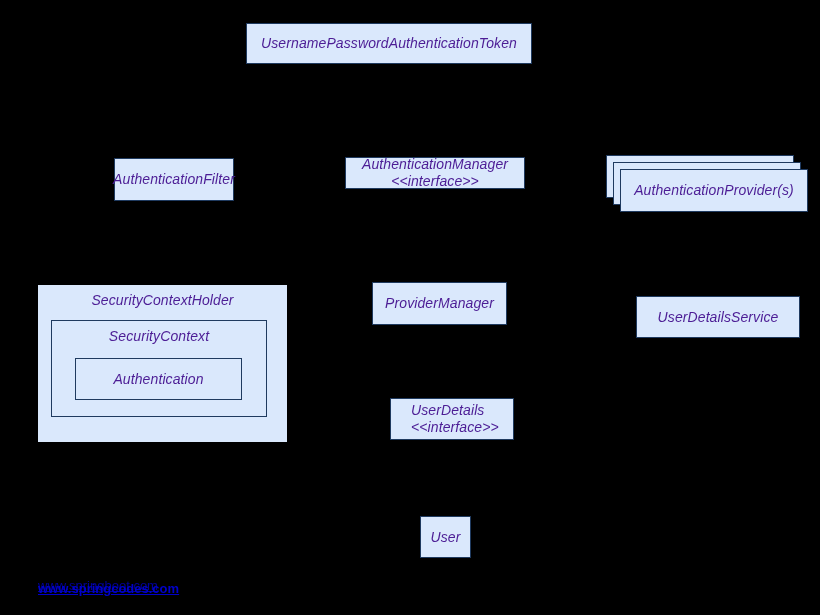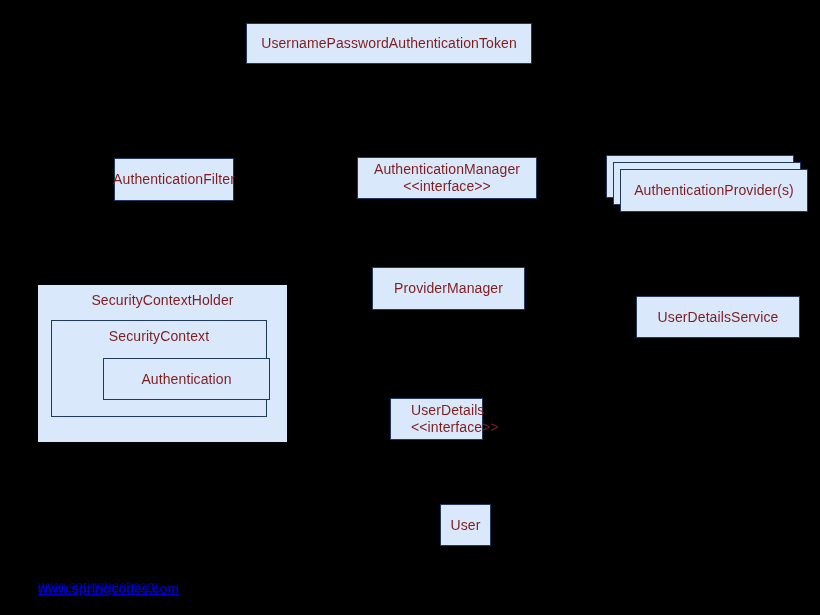--- a/index.html
+++ b/index.html
@@ -21,29 +21,30 @@
     top: 0;
     width: 820px;
     height: 615px;
     background: #000000;
   }
   .node {
     position: absolute;
     box-sizing: border-box;
     background: #dae8fc;
     border: 1px solid #1f3a5f;
-    color: #7f1d1d;
+    color: #4c1d95;
     font-size: 14px;
     line-height: 17px;
     display: flex;
     align-items: center;
     justify-content: center;
     text-align: center;
     white-space: pre-line;
     letter-spacing: 0.1px;
+    font-style: italic;
   }
   .node.noborder {
     border: none;
   }
   .node.topalign {
     align-items: flex-start;
     padding-top: 7px;
   }
   .node.leftalign {
     justify-content: flex-start;
@@ -72,38 +73,38 @@
 </style>
 </head>
 <body>
 
 <div id="canvas">
 
   <div class="node" style="left:246px; top:23px; width:286px; height:41px;">UsernamePasswordAuthenticationToken</div>
 
   <div class="node" style="left:114px; top:158px; width:120px; height:43px;">AuthenticationFilter</div>
 
-  <div class="node" style="left:357px; top:157px; width:180px; height:42px;">AuthenticationManager
+  <div class="node" style="left:345px; top:157px; width:180px; height:32px;">AuthenticationManager
 &lt;&lt;interface&gt;&gt;</div>
 
   <div class="stack-layer" style="left:606px; top:155px; width:188px; height:43px;"></div>
   <div class="stack-layer" style="left:613px; top:162px; width:188px; height:43px;"></div>
   <div class="node" style="left:620px; top:169px; width:188px; height:43px;">AuthenticationProvider(s)</div>
 
   <div class="node noborder topalign" style="left:38px; top:285px; width:249px; height:157px; font-size:14px;">SecurityContextHolder</div>
 
   <div class="node topalign" style="left:51px; top:320px; width:216px; height:97px;">SecurityContext</div>
 
-  <div class="node" style="left:75px; top:358px; width:167px; height:42px;margin-left:28px;">Authentication</div>
+  <div class="node" style="left:75px; top:358px; width:167px; height:42px;">Authentication</div>
 
-  <div class="node" style="left:372px; top:267px; width:153px; height:43px;">ProviderManager</div>
+  <div class="node" style="left:372px; top:282px; width:135px; height:43px;">ProviderManager</div>
 
   <div class="node" style="left:636px; top:296px; width:164px; height:42px;">UserDetailsService</div>
 
-  <div class="node leftalign" style="left:390px; top:398px; width:93px; height:42px;padding-left:20px;">UserDetails
+  <div class="node leftalign" style="left:390px; top:398px; width:124px; height:42px;padding-left:20px;">UserDetails
 &lt;&lt;interface&gt;&gt;</div>
 
-  <div class="node" style="left:420px; top:504px; width:51px; height:42px;margin-left:20px;">User</div>
+  <div class="node" style="left:420px; top:516px; width:51px; height:42px;">User</div>
 
   <div class="link ghost" style="left:38px; top:578px;">www.springboot.com</div>
   <div class="link" style="left:38px; top:581px;font-weight:bold;">www.springcodes.com</div>
 
 </div>
 
 </body></html>

